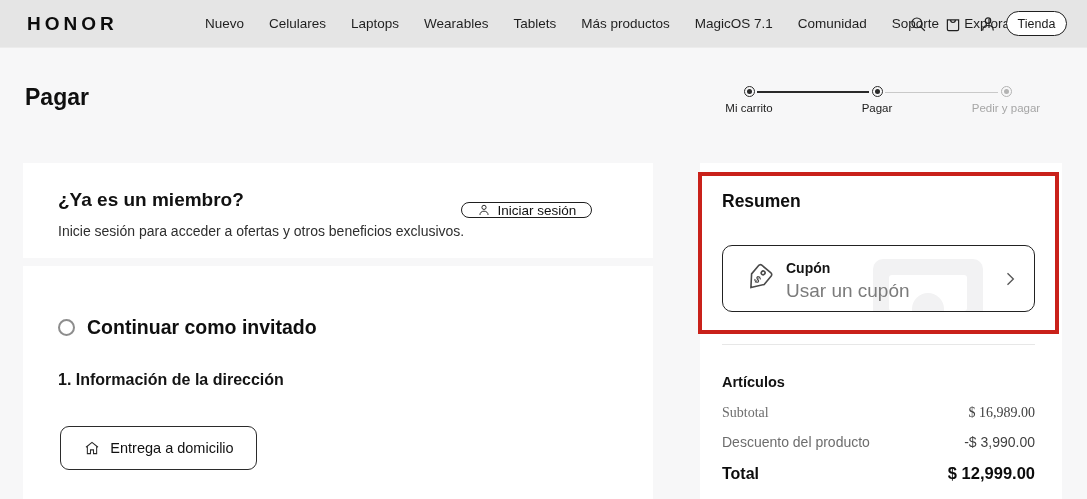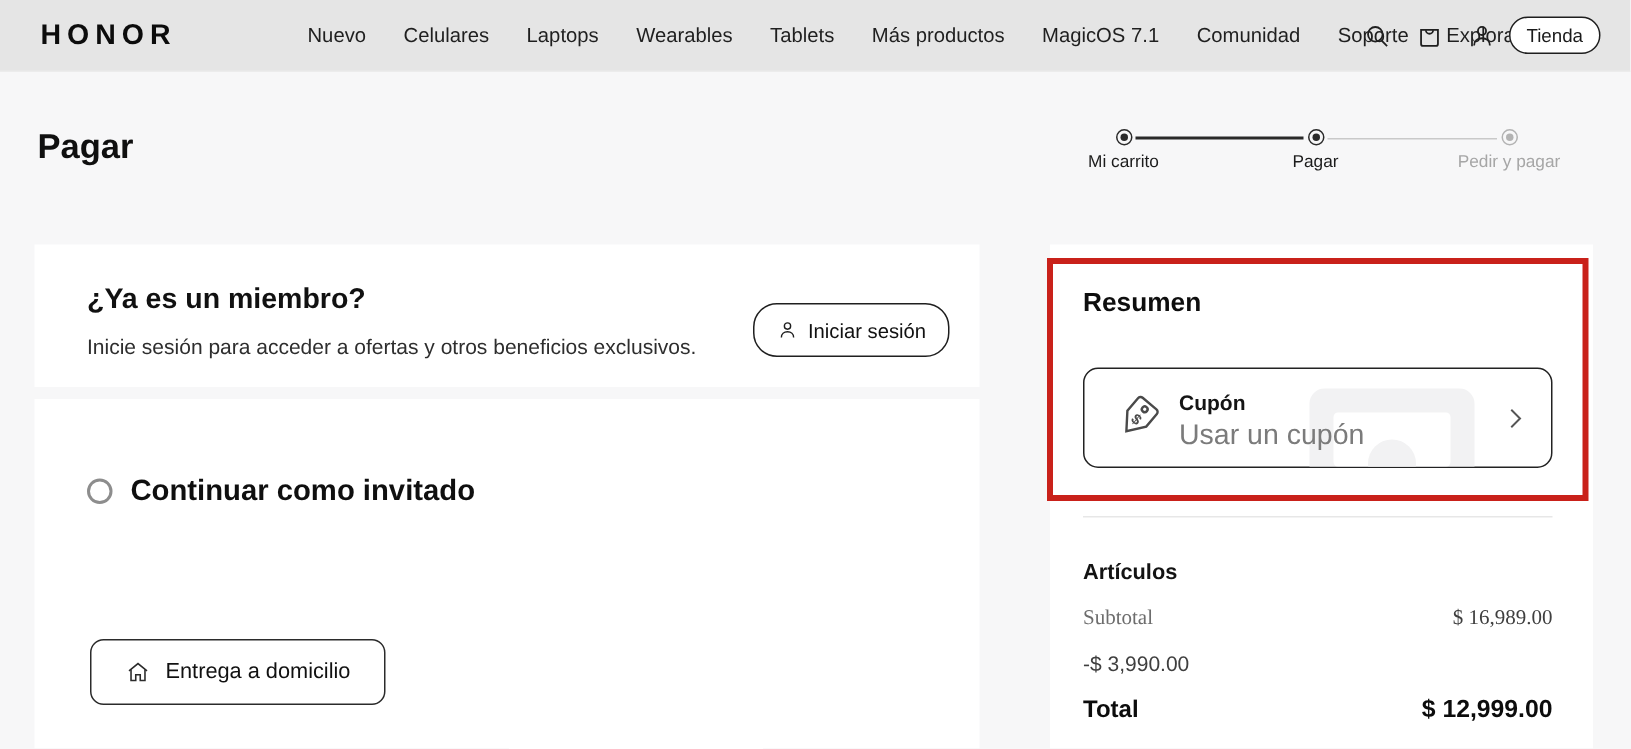--- a/index.html
+++ b/index.html
@@ -65,21 +65,21 @@
 
   
   .card { position:absolute; background:#ffffff; }
   .card-member { left:23px; top:163px; width:630px; height:95px; }
   .card-guest  { left:23px; top:266px; width:630px; height:233px; }
   .card-summary{ left:700px; top:163px; width:362px; height:336px; }
 
   .member-title { position:absolute; left:35px; top:26px; font-size:19px; font-weight:700; color:#111; }
   .member-sub   { position:absolute; left:35px; top:60px; font-size:14px; color:#2e2e2e; }
   .login-btn {
-    position:absolute; left:479px; top:39px; width:131px; height:36px;
+    position:absolute; left:438px; top:39px; width:131px; height:16px;
     border:1.2px solid #1f1f1f; border-radius:16px; background:#fff;
     display:flex; align-items:center; justify-content:center; gap:7px;
     font-size:13.5px; color:#111; cursor:pointer; font-family:"Liberation Sans", sans-serif;
   }
   .login-btn svg { width:14px; height:14px; stroke:#1f1f1f; fill:none; stroke-width:1.6; }
 
   .guest-row { position:absolute; left:35px; top:50px; display:flex; align-items:center; gap:12px; }
   .radio {
     width:17px; height:17px; border-radius:50%;
     border:2px solid #8d8d8d; background:#fff; cursor:pointer; flex:none;
@@ -202,20 +202,21 @@
         </svg>
       <span>Iniciar sesión</span>
     </button>
   </div>
 
   <div class="card card-guest">
     <div class="guest-row">
       <div class="radio"></div>
       <div class="guest-title">Continuar como invitado</div>
     </div>
+    <div class="address-title">1. Información de la dirección</div>
     <button class="delivery-btn">
       <svg viewBox="0 0 24 24">
         <path d="M4 11 L12 4.5 L20 11"></path>
         <path d="M5.8 9.8 V19.5 H10 V14.5 H14 V19.5 H18.2 V9.8"></path>
       </svg>
       <span>Entrega a domicilio</span>
     </button>
   </div>
 
   <div class="card card-summary">
@@ -252,20 +253,21 @@
 
     <div class="summary-divider"></div>
 
     <div class="items-title">Artículos</div>
 
     <div class="srow row-1">
       <span class="lbl">Subtotal</span>
       <span class="val">$ 16,989.00</span>
     </div>
     <div class="srow row-2">
+      <span class="lbl">Descuento del producto</span>
       <span class="val">-$ 3,990.00</span>
     </div>
     <div class="srow row-total">
       <span class="lbl">Total</span>
       <span class="val">$ 12,999.00</span>
     </div>
   </div>
 
   <div class="annotation-box"></div>
 

